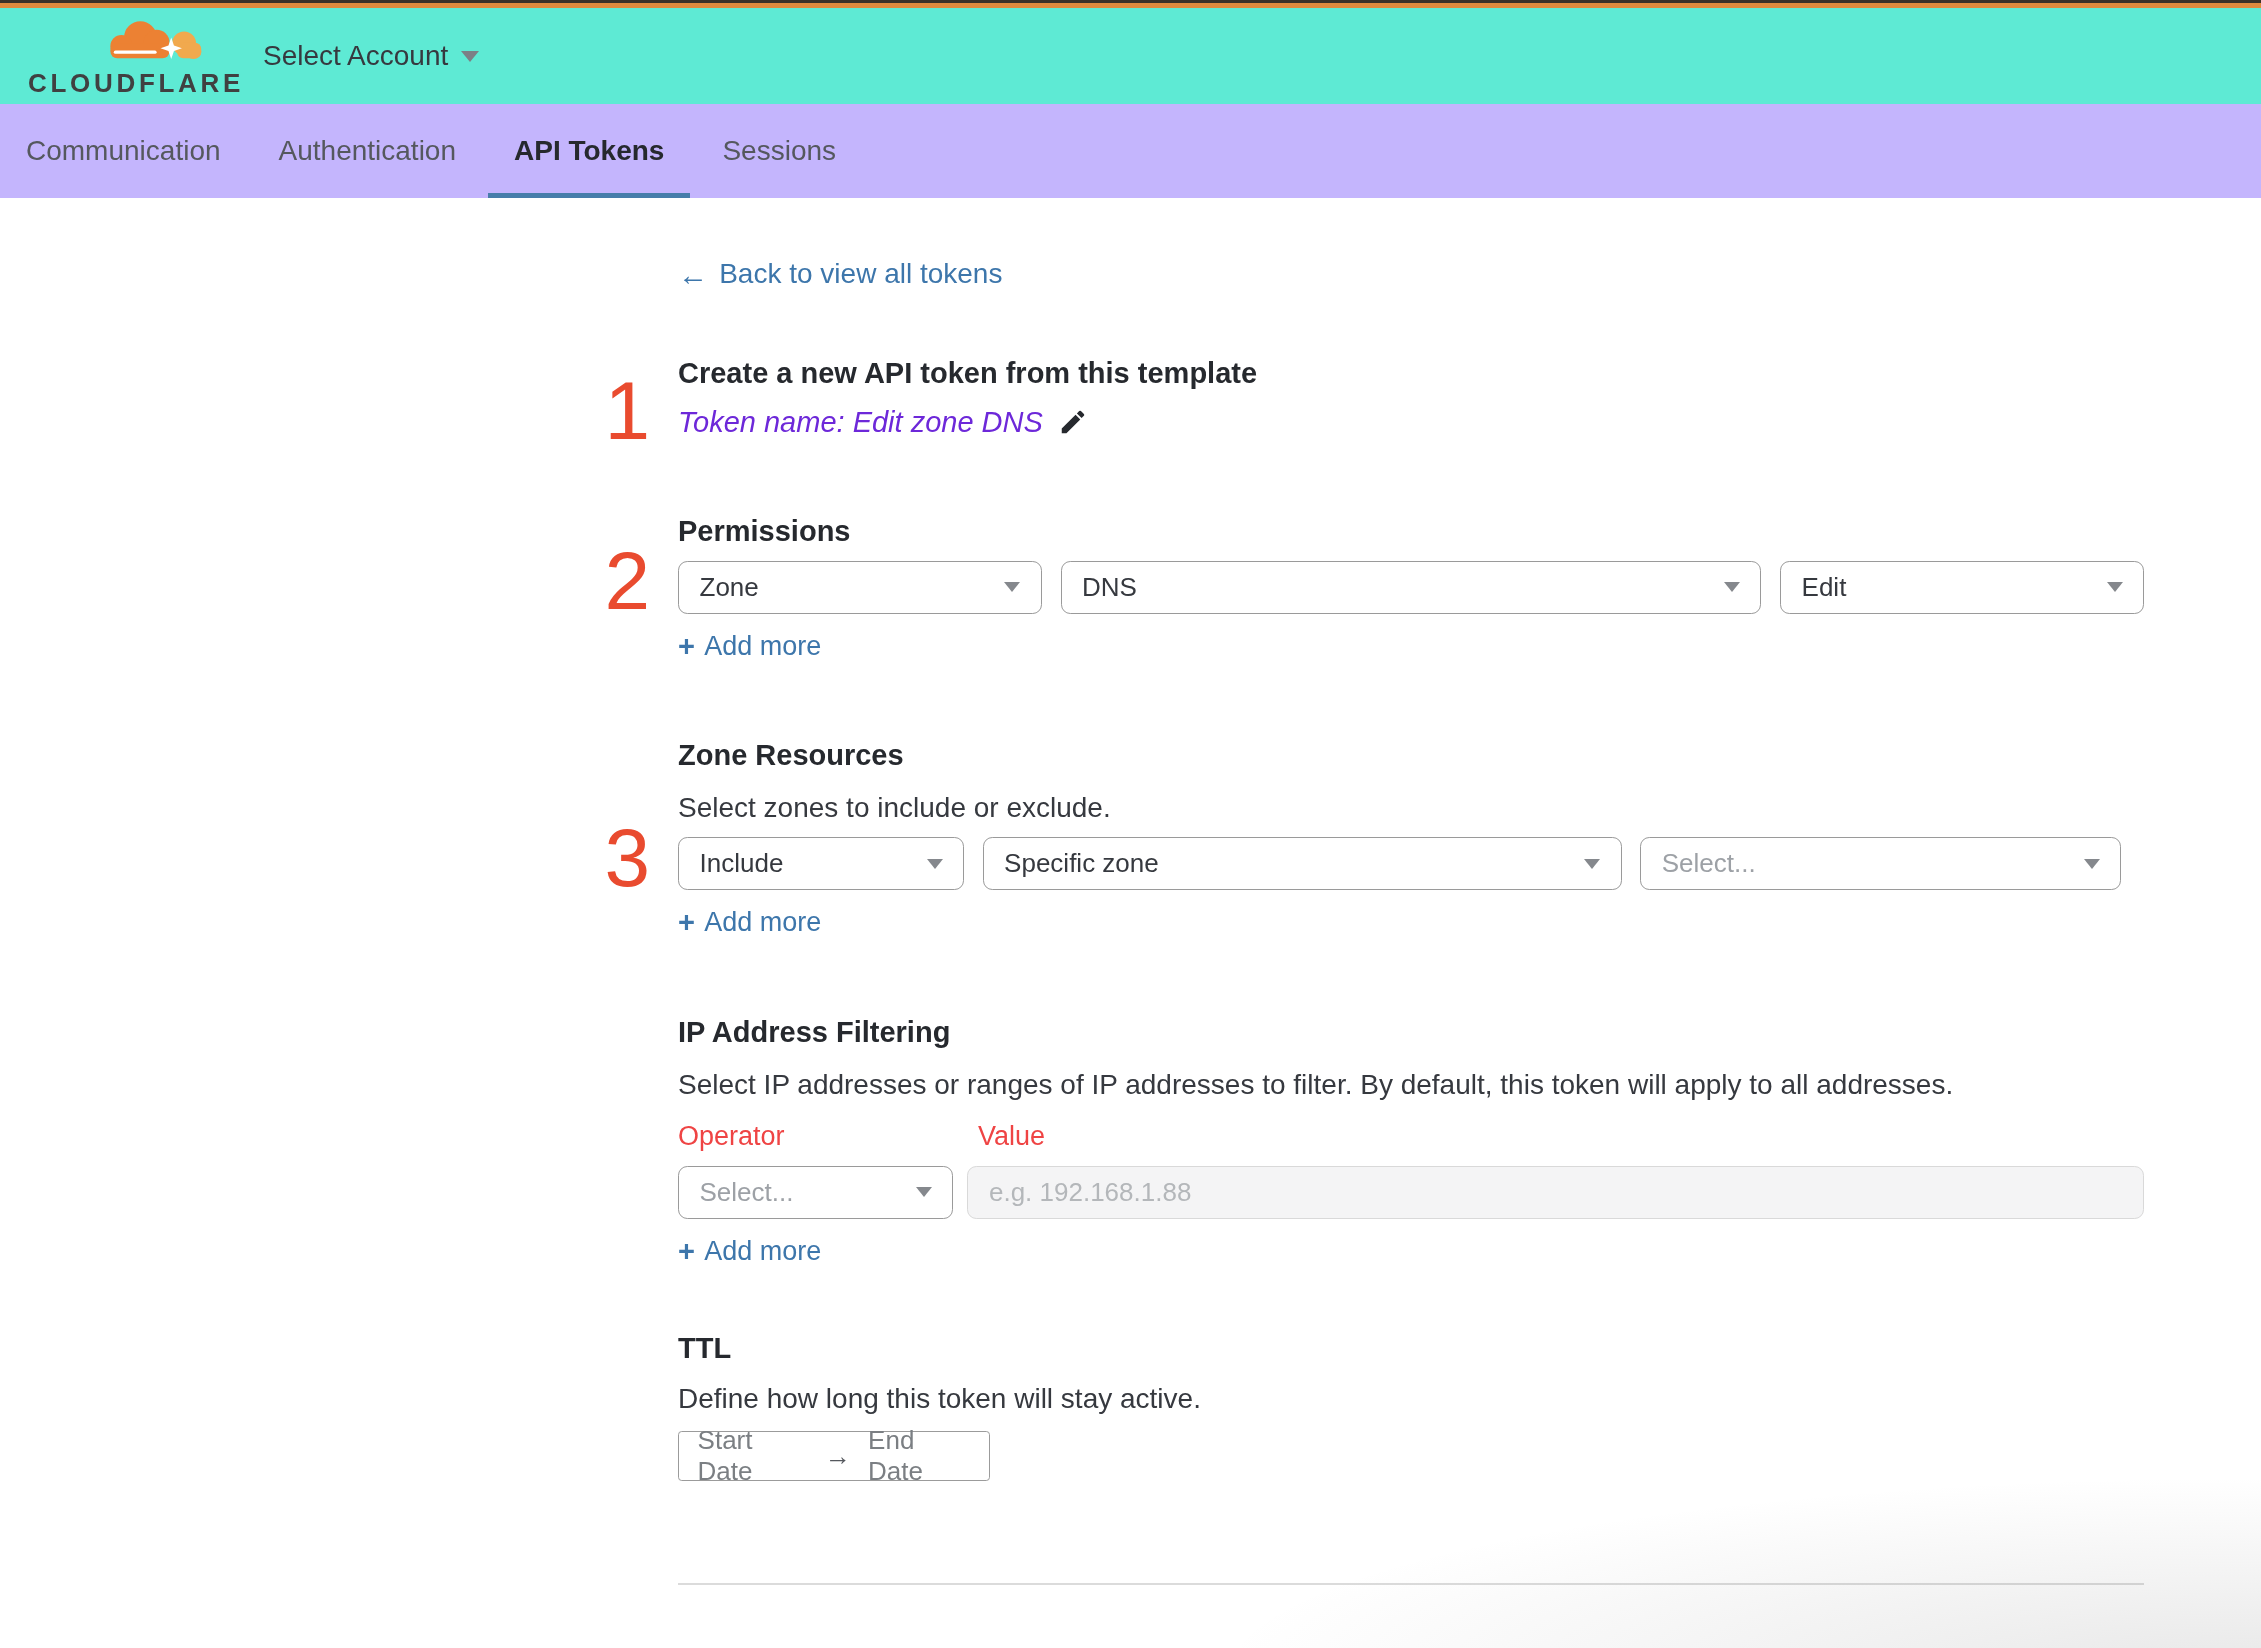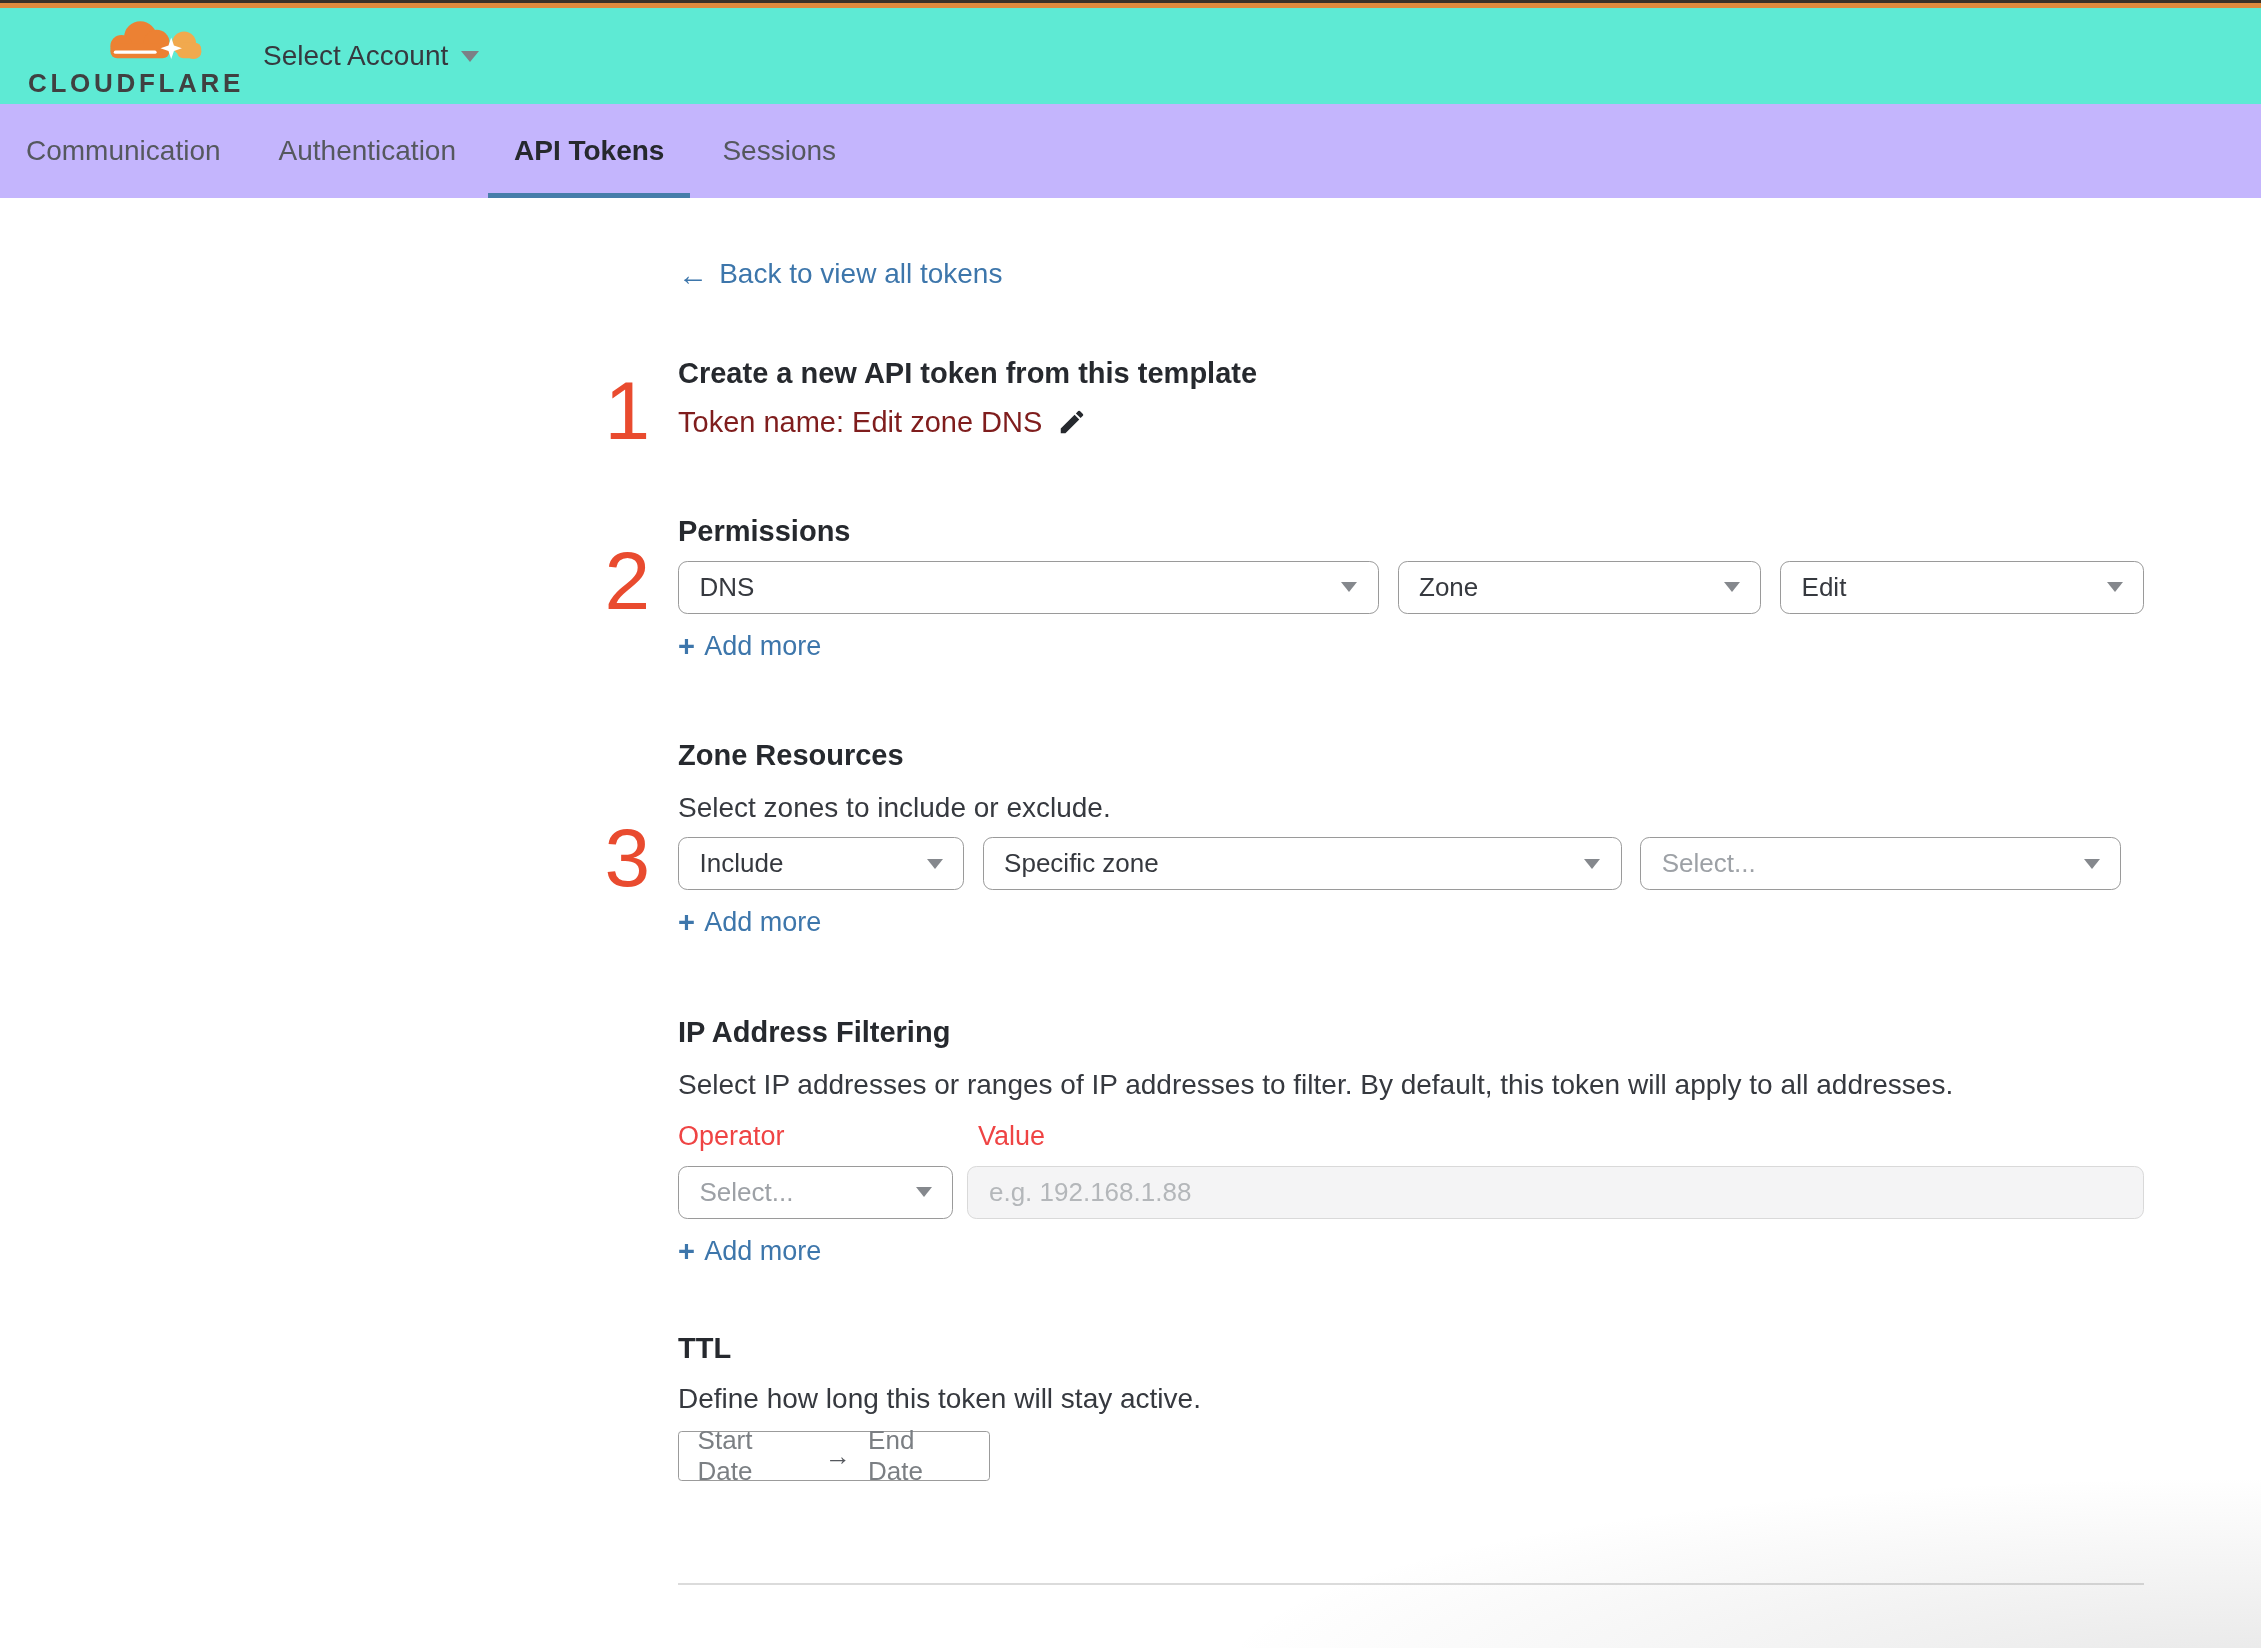--- a/index.html
+++ b/index.html
@@ -33,21 +33,21 @@
   .content{position:relative;width:1466px;margin-left:678px;}
   .back-link{display:flex;align-items:center;margin-top:61px;color:#3d76ab;font-size:28px;cursor:pointer;width:fit-content;}
   .back-link .arrow{font-size:30px;margin-right:11.2px;line-height:1;}
   .back-link .label{line-height:1.1;}
 
   .section{position:relative;}
   h2{margin:0;font-size:29px;font-weight:bold;color:#26292e;line-height:1.15;}
   .desc{font-size:28px;color:#36393f;line-height:1.2;margin-top:18.6px;}
 
   .token-section{margin-top:67px;}
-  .token-name{display:flex;align-items:center;margin-top:15px;font-size:29px;color:#7f1d1d;}
+  .token-name{display:flex;align-items:center;margin-top:15px;font-size:29px;color:#6d28d9;font-style:italic;}
   .pencil{margin-left:15px;cursor:pointer;display:inline-flex;}
 
   .step-num{position:absolute;left:-95px;width:67px;text-align:right;
     font-size:82px;line-height:1;color:#e94b2f;font-weight:400;}
   .step-num.n1{top:13px;}
   .row .step-num{top:-20.5px;}
 
   .row{position:relative;display:flex;margin-top:13px;}
   .select{
     height:53px;border:1.9px solid #9a9a9a;border-radius:9.3px;background:#fff;
@@ -159,26 +159,26 @@
           <path d="M3 17.25V21h3.75L17.81 9.94l-3.75-3.75L3 17.25zM20.71 7.04a1 1 0 0 0 0-1.41l-2.34-2.34a1 1 0 0 0-1.41 0l-1.83 1.83 3.75 3.75 1.83-1.83z"></path>
         </svg>
       </span>
     </div>
   </div>
 
   <div class="section permissions">
     <h2>Permissions</h2>
     <div class="row">
       <span class="step-num">2</span>
+      <div class="select perm-scope">
+        <span>Zone</span>
+        <span class="caret"></span>
+      </div>
       <div class="select perm-resource">
         <span>DNS</span>
-        <span class="caret"></span>
-      </div>
-      <div class="select perm-scope">
-        <span>Zone</span>
         <span class="caret"></span>
       </div>
       <div class="select perm-access">
         <span>Edit</span>
         <span class="caret"></span>
       </div>
     </div>
     <div class="add-more">
       <span class="plus">+</span>
       <span>Add more</span>

